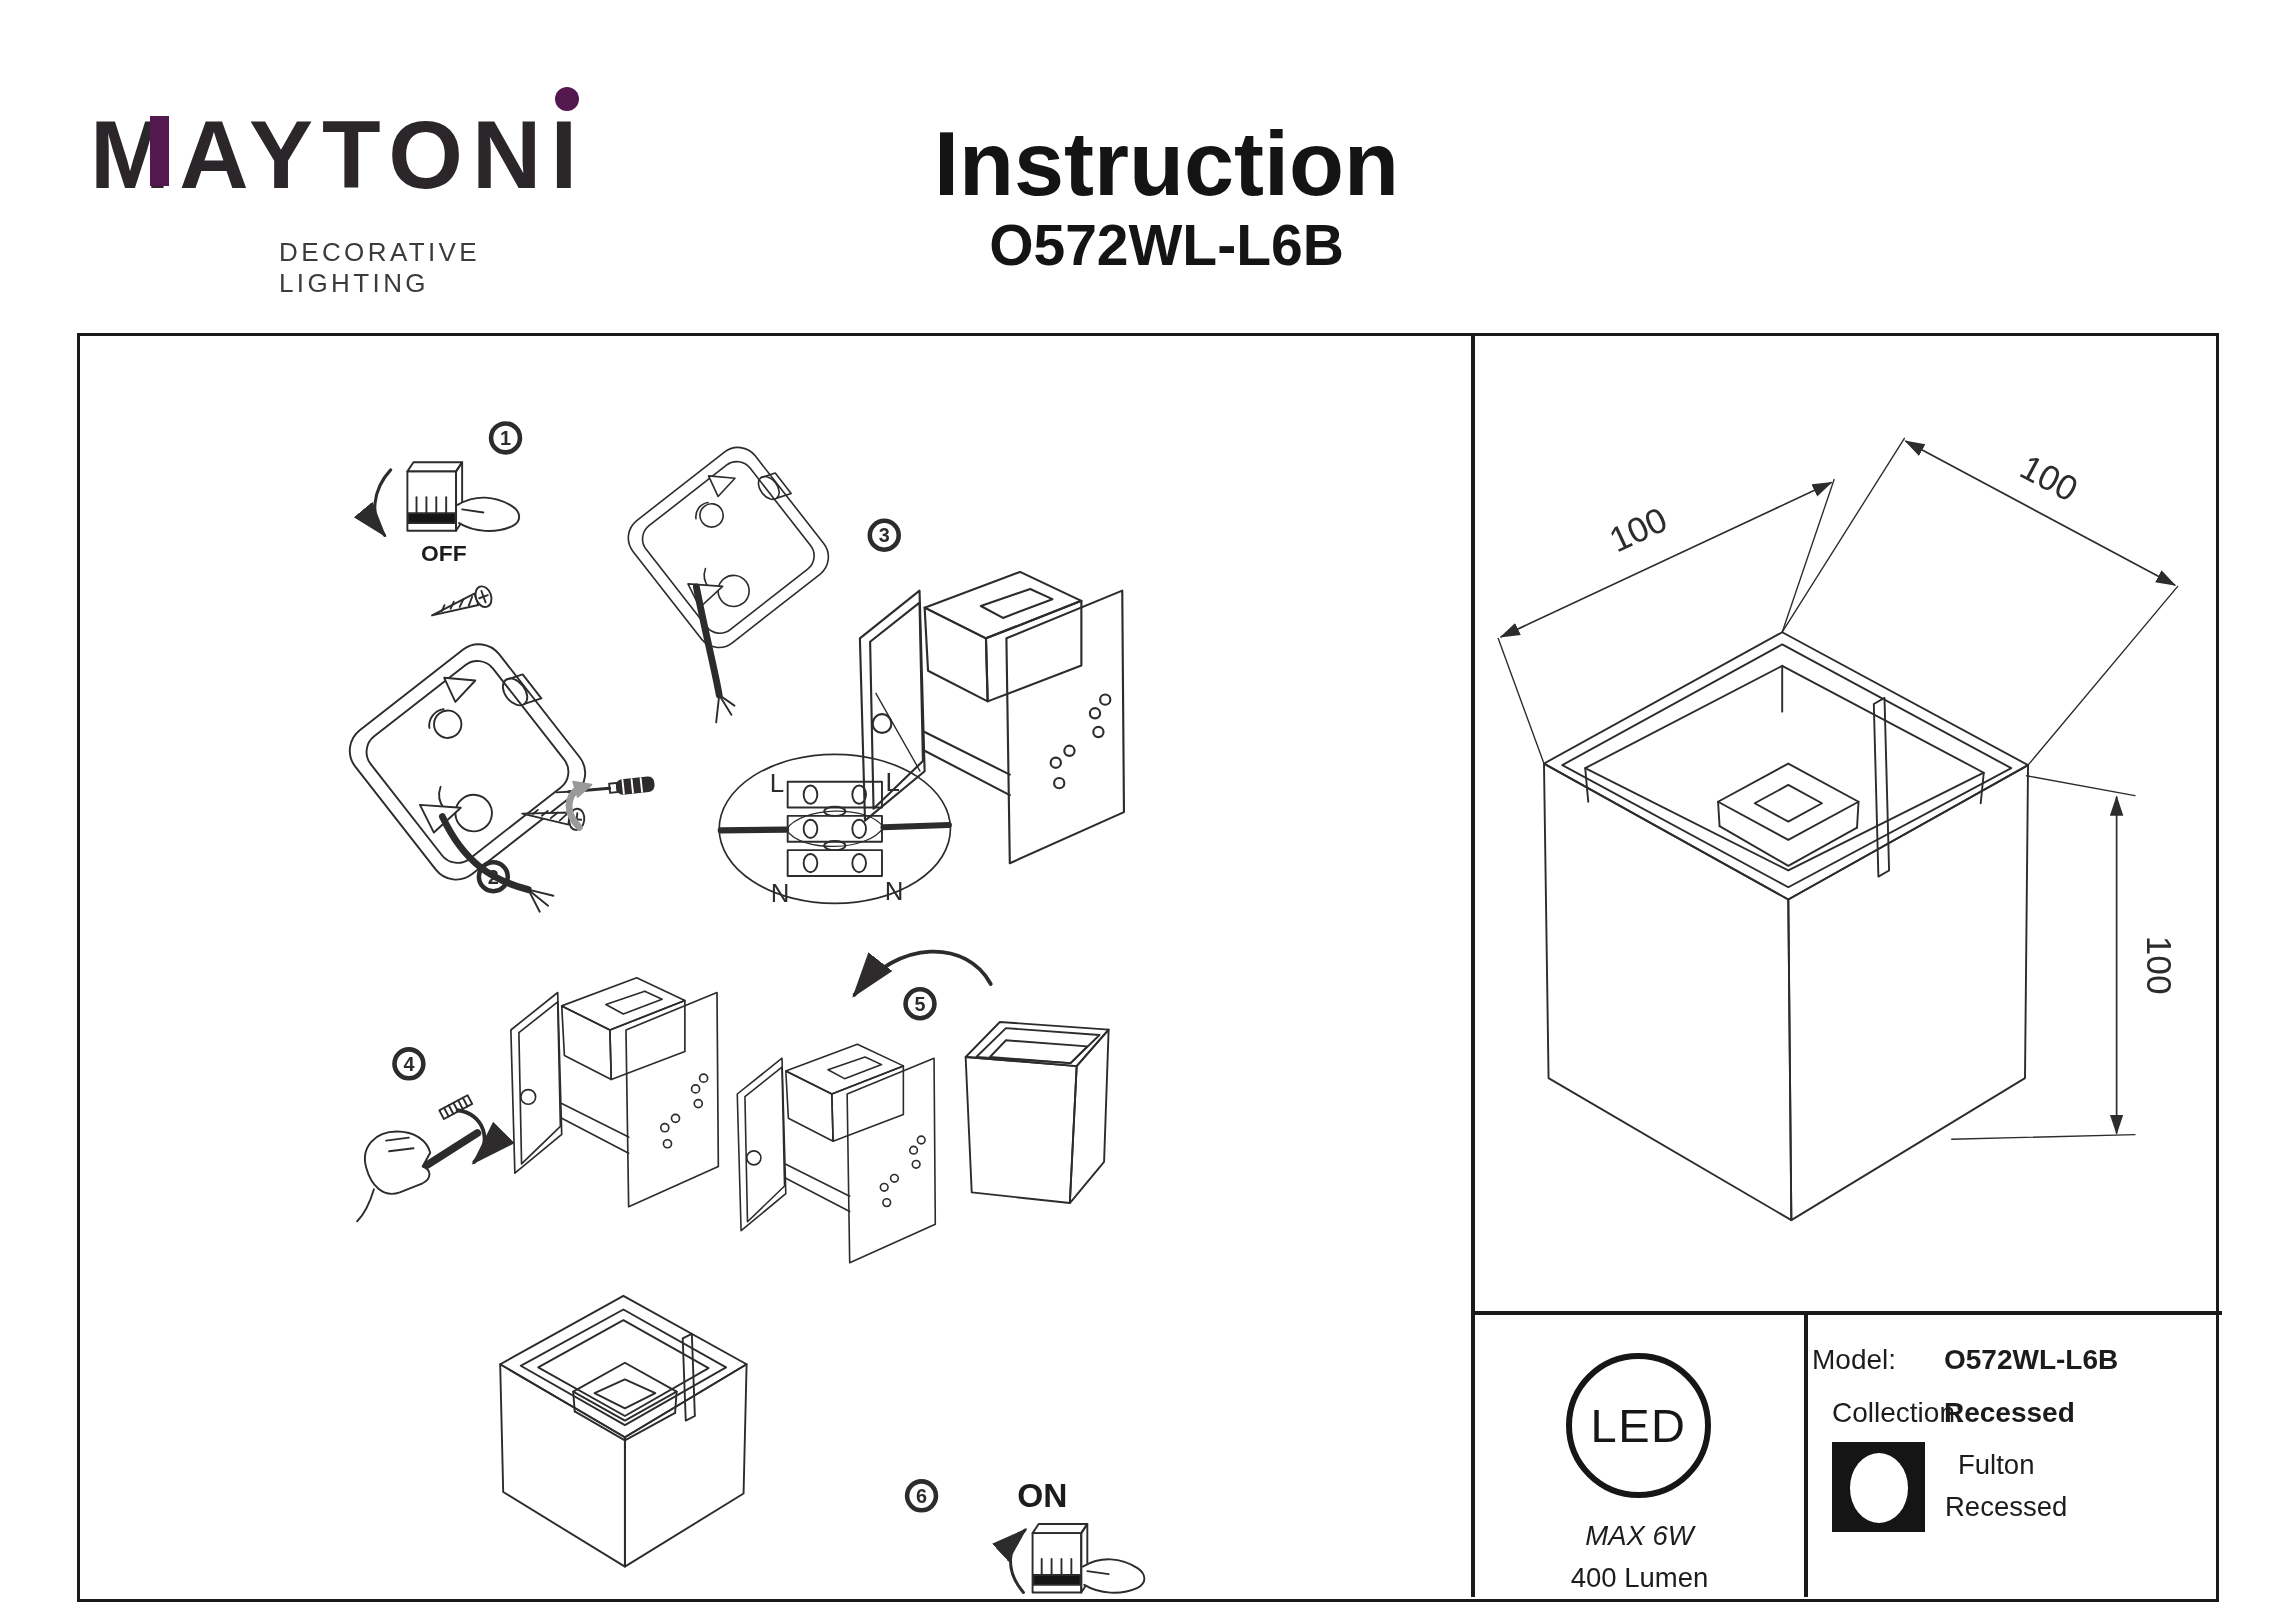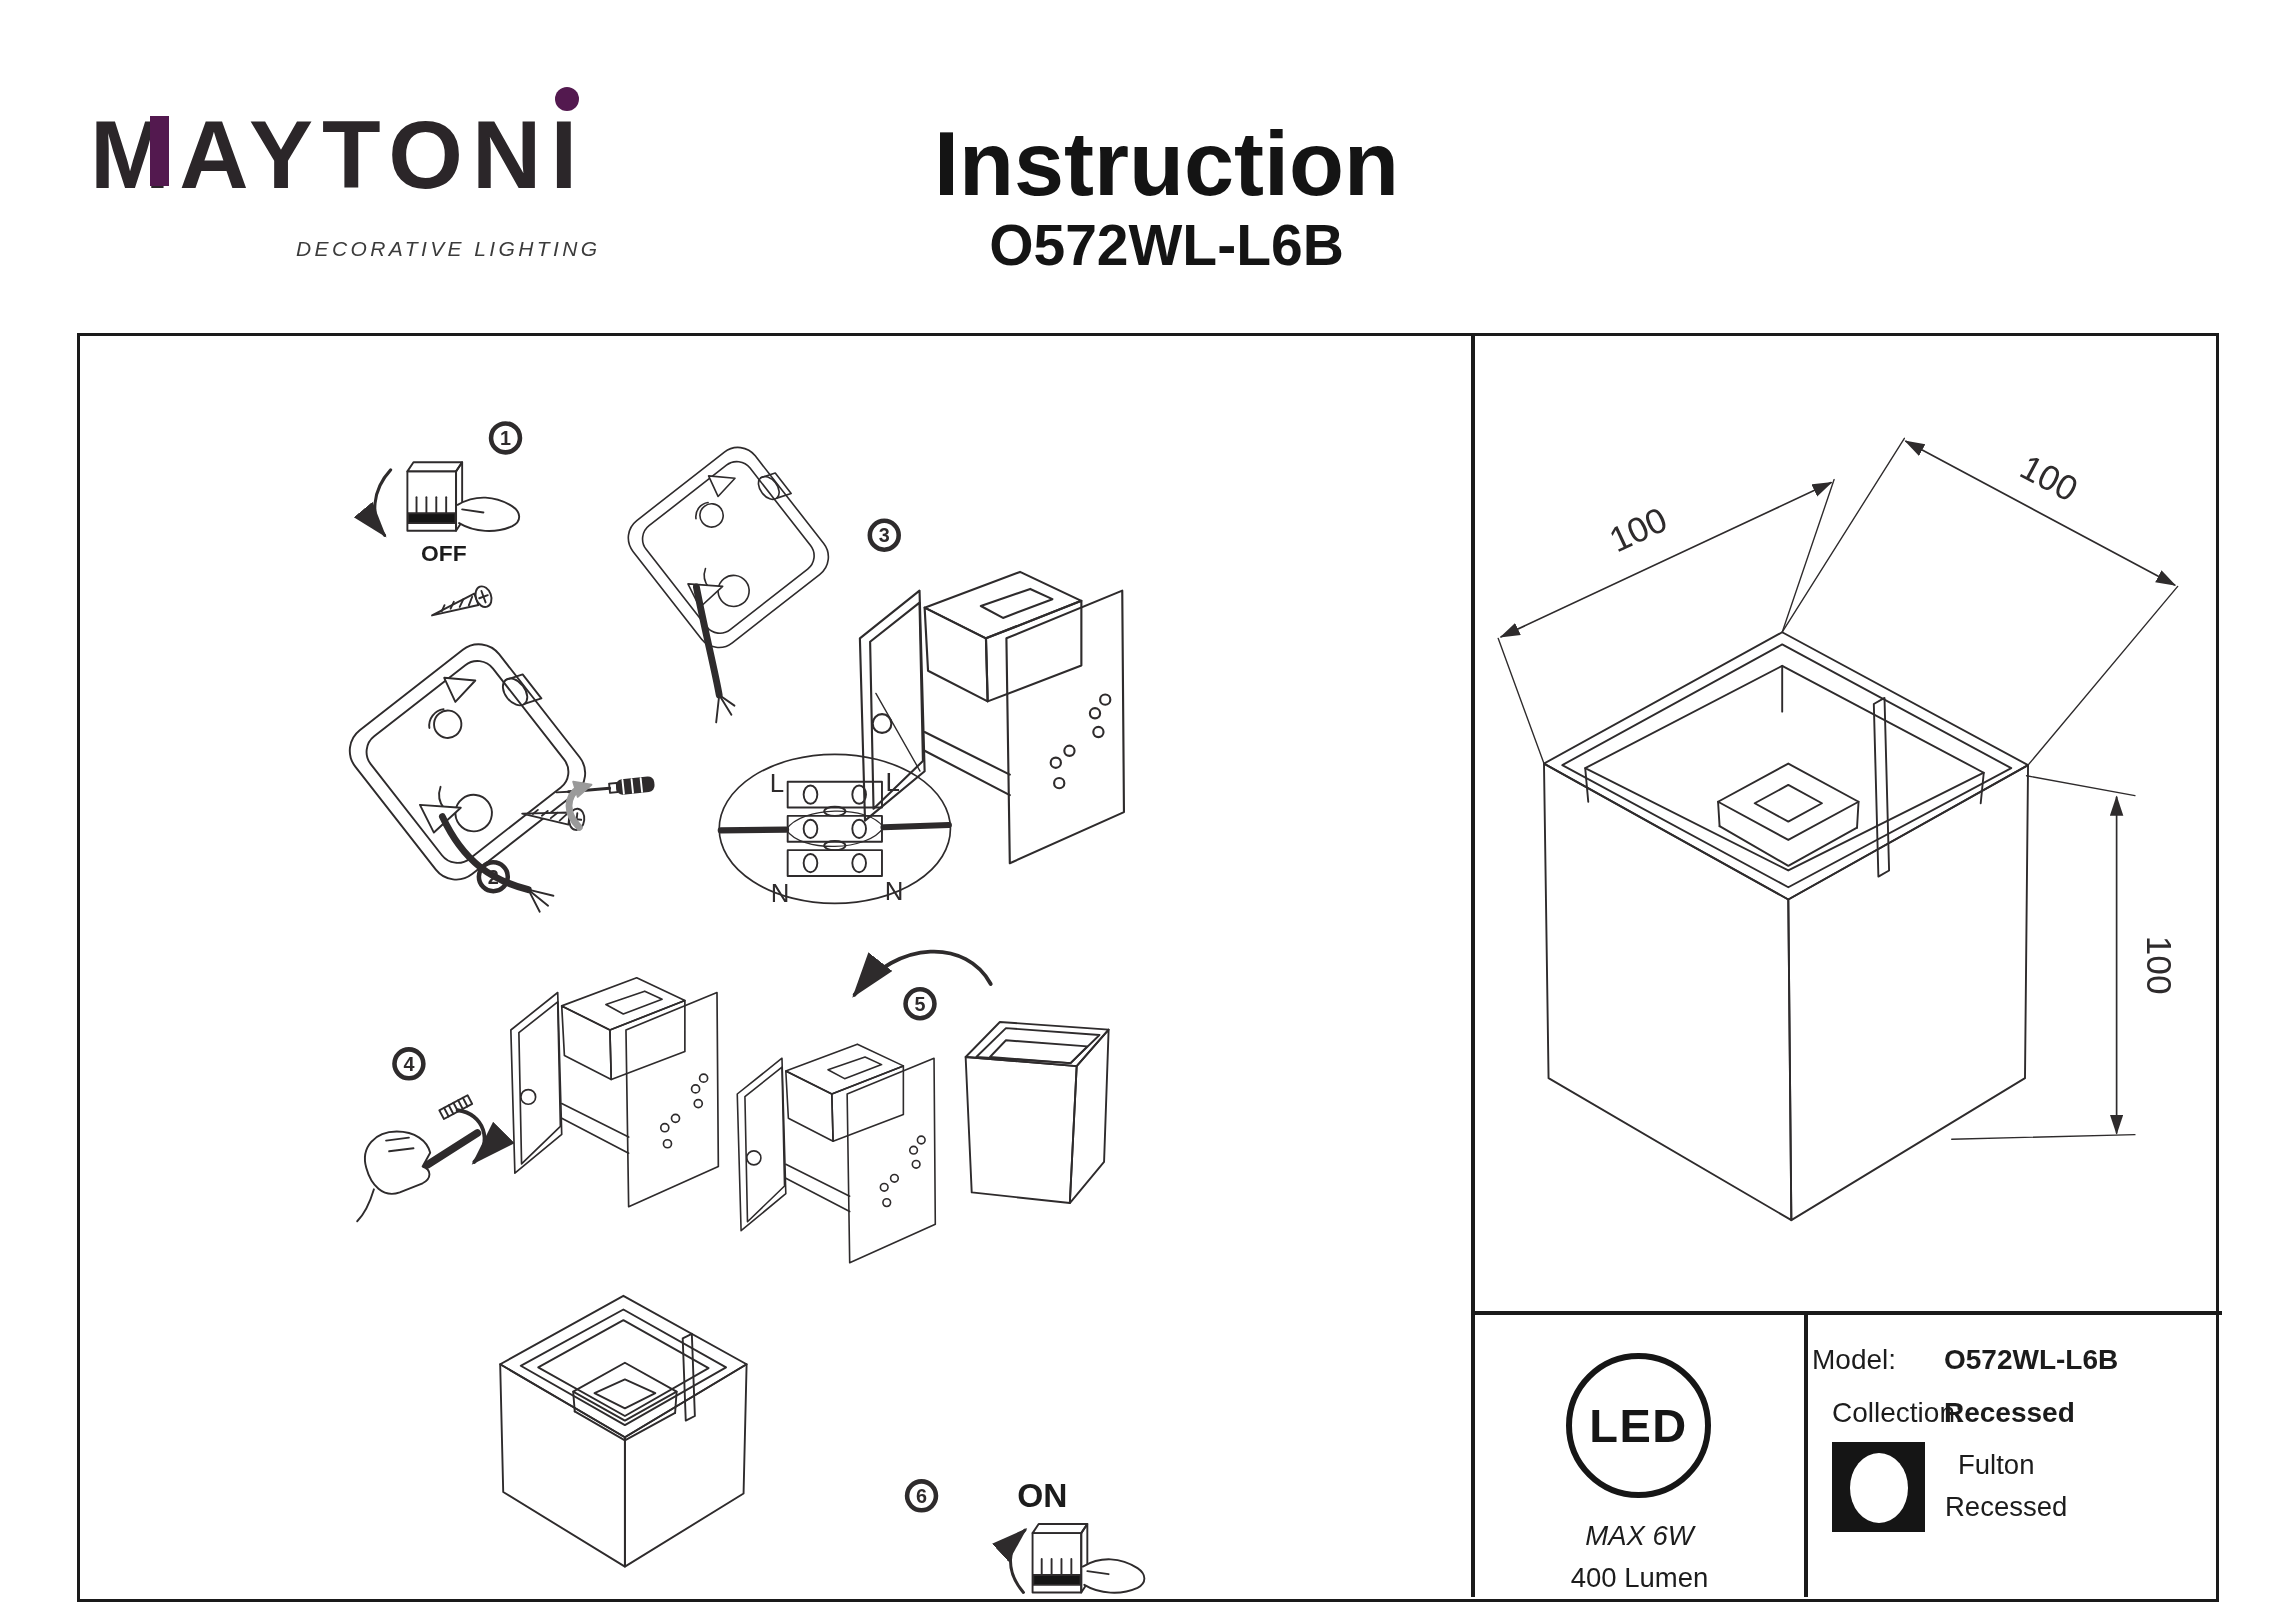--- a/index.html
+++ b/index.html
@@ -4,34 +4,34 @@
 <style>
   html,body{margin:0;padding:0;background:#ffffff;}
   #page{position:relative;width:2295px;height:1623px;background:#ffffff;overflow:hidden;
         font-family:"Liberation Sans", sans-serif;color:#1d1b1c;margin-top:28px;}
   
   #logo{position:absolute;left:90px;top:77px;width:536px;height:161px;}
   #logo .word{position:relative;font-weight:bold;font-size:96px;line-height:99px;
               letter-spacing:9.2px;color:#2b2629;white-space:nowrap;}
   #logo .accent-stem{position:absolute;left:60px;top:10.7px;width:19px;height:70px;background:#53194f;}
   #logo .accent-dot{position:absolute;left:465px;top:-18.4px;width:24px;height:24px;border-radius:50%;background:#53194f;}
-  #logo .tagline{position:absolute;left:206px;top:132px;font-size:21px;letter-spacing:3.4px;color:#3b3b3b;font-style:italic;}
+  #logo .tagline{position:absolute;left:189px;top:132px;font-size:26px;letter-spacing:3.4px;color:#3b3b3b;}
   #titleblock{position:absolute;left:765px;top:90px;width:803px;text-align:center;}
   #titleblock .t1{font-size:90px;font-weight:bold;line-height:92px;color:#141414;}
   #titleblock .t2{font-size:57px;font-weight:bold;line-height:70px;color:#141414;}
   
   #frame{position:absolute;left:77px;top:305px;width:2142px;height:1269px;
          border:3.8px solid #1a1a1a;box-sizing:border-box;background:#fff;}
   .vdiv{position:absolute;background:#1a1a1a;}
   svg text{font-family:"Liberation Sans", sans-serif;}
   
   .abs{position:absolute;}
   .ledcircle{position:absolute;width:145px;height:145px;border:6.9px solid #161616;border-radius:50%;
              display:flex;align-items:center;justify-content:center;box-sizing:border-box;}
-  .ledword{font-size:47px;font-weight:700;letter-spacing:1.5px;color:#161616;}
+  .ledword{font-size:47px;font-weight:400;letter-spacing:1.5px;color:#161616;}
   .cellcenter{position:absolute;text-align:center;font-size:27.5px;color:#1c1c1c;}
   .speclabel{font-size:28px;color:#1c1c1c;}
   .specvalue{font-size:28px;font-weight:bold;color:#1c1c1c;}
   .specplain{font-size:27.5px;color:#1c1c1c;}
   .recessicon{position:absolute;width:93px;height:90px;background:#151515;}
   .recessicon .hole{position:absolute;left:18.4px;top:10.7px;width:58px;height:70px;background:#fff;border-radius:50%;}
   .effic{font-size:26px;line-height:30px;color:#1c1c1c;}
 </style>
 </head>
 <body>

